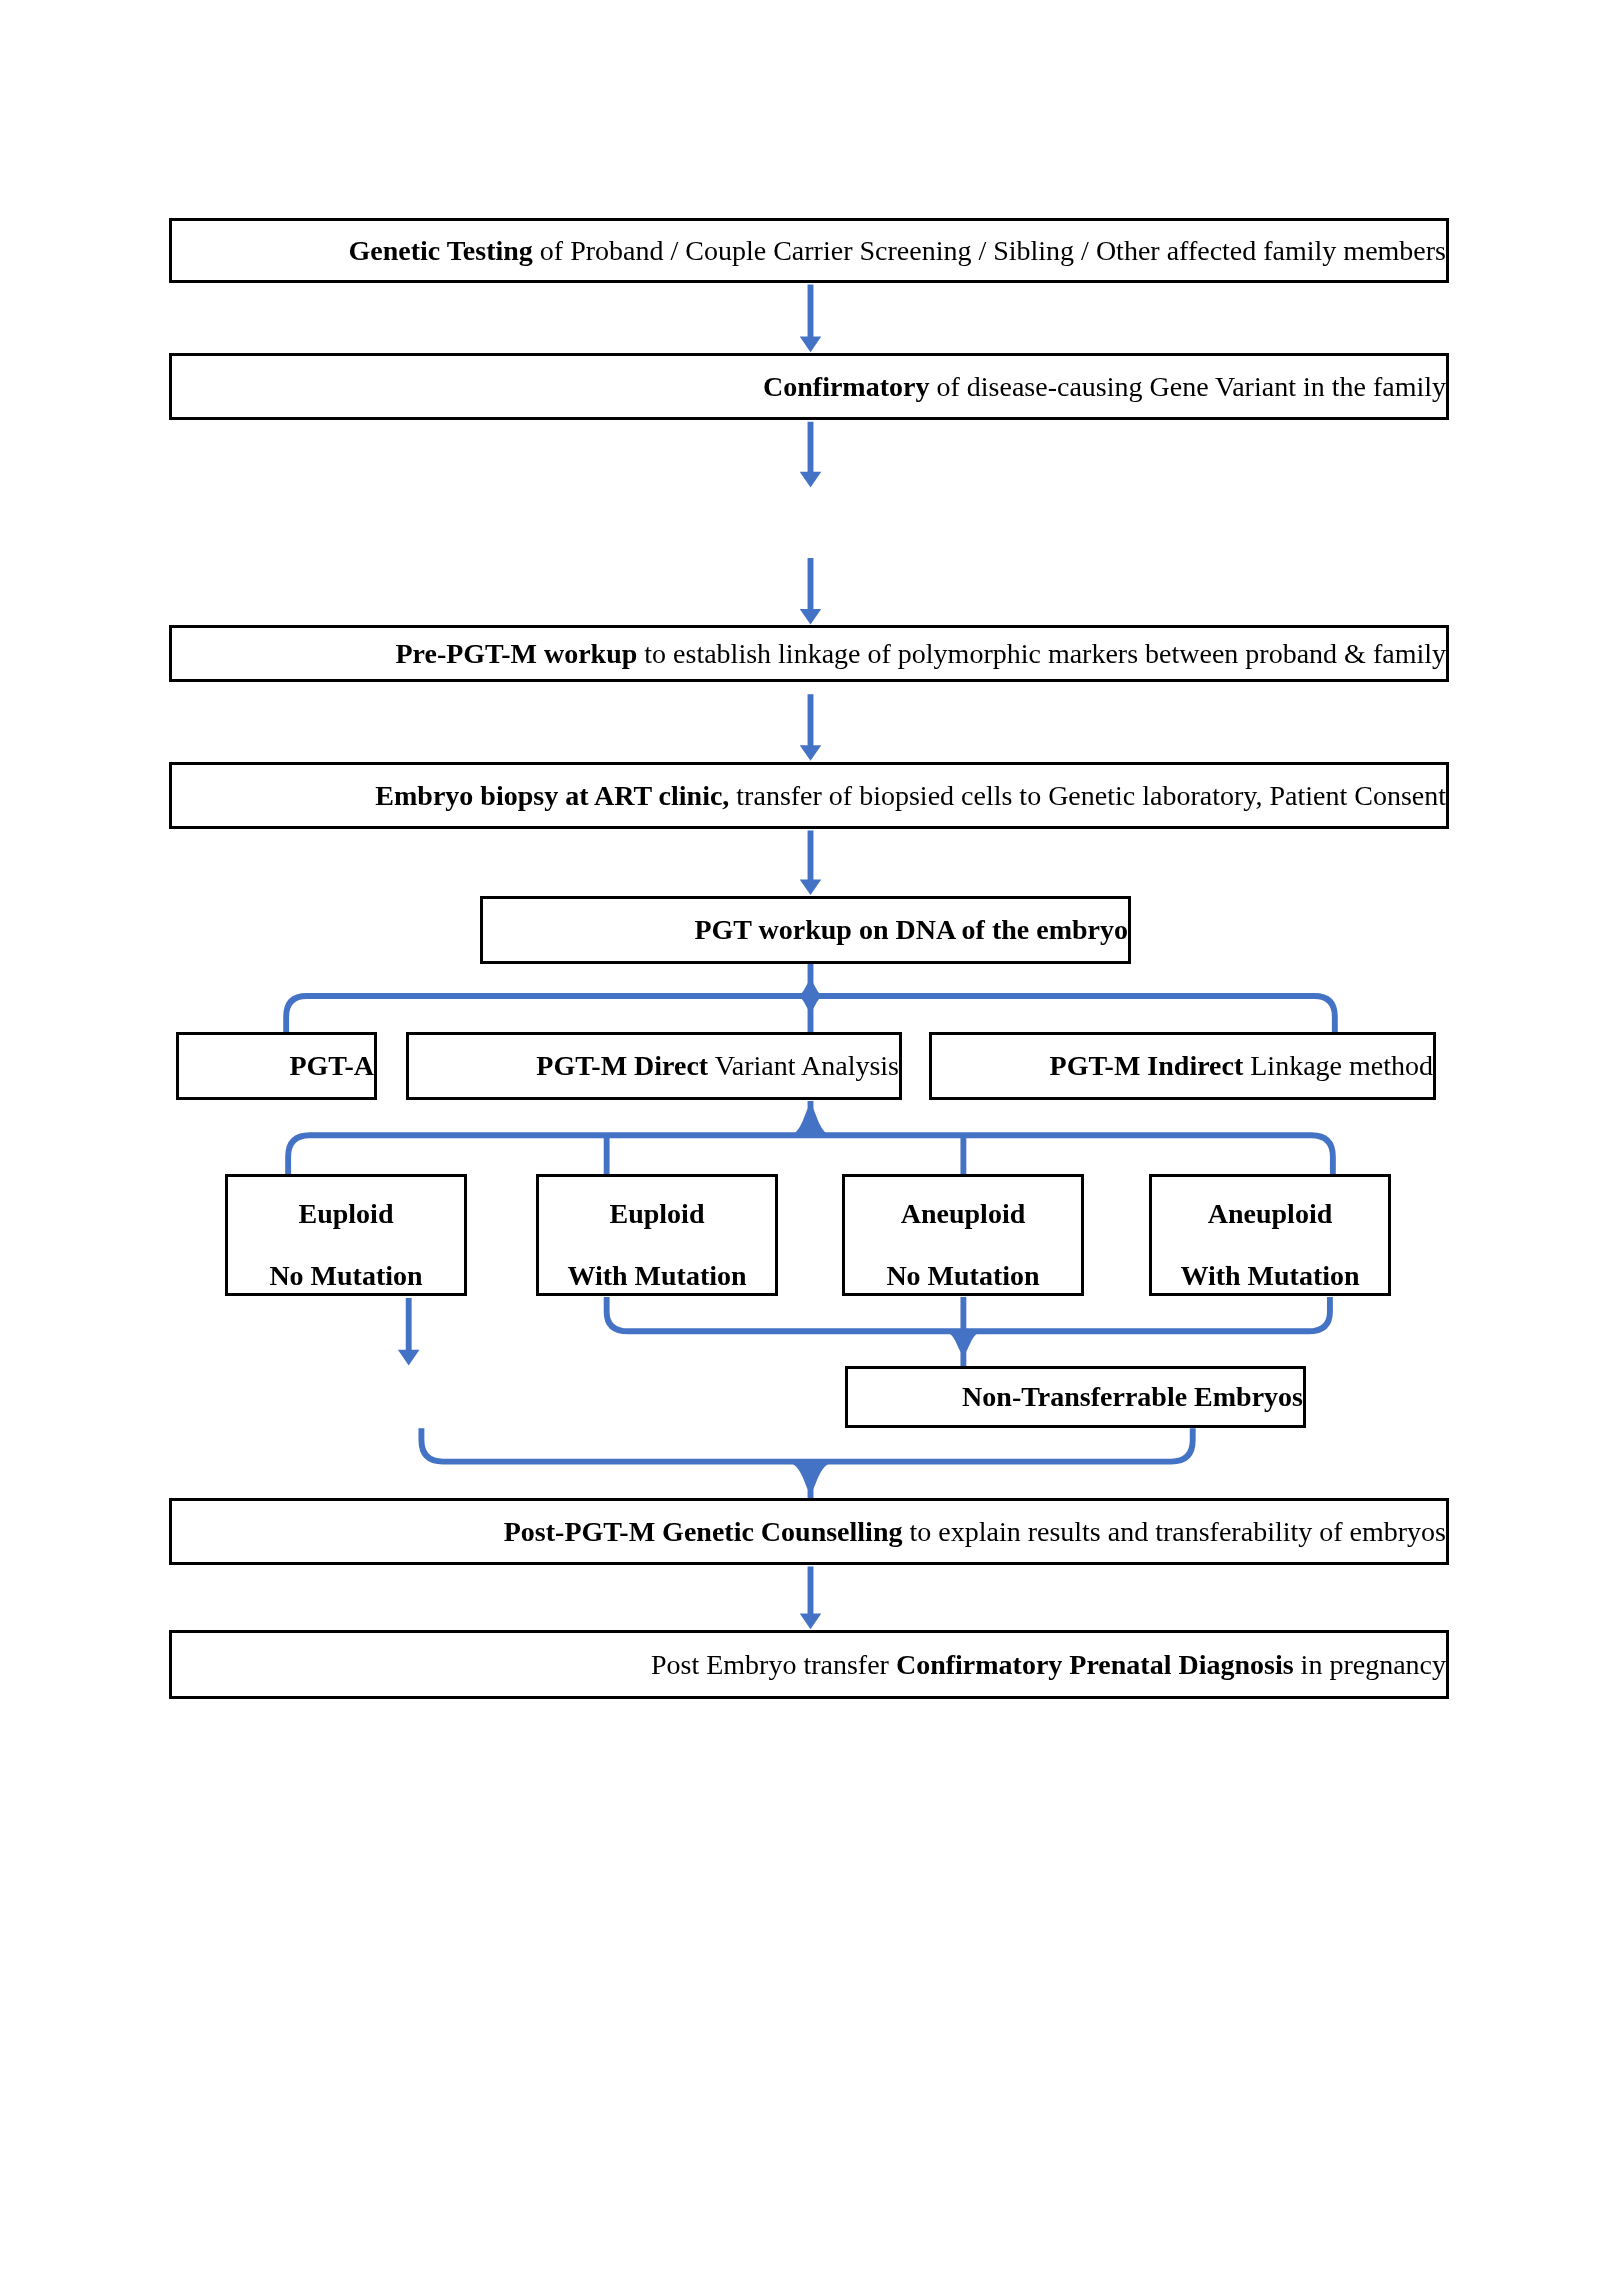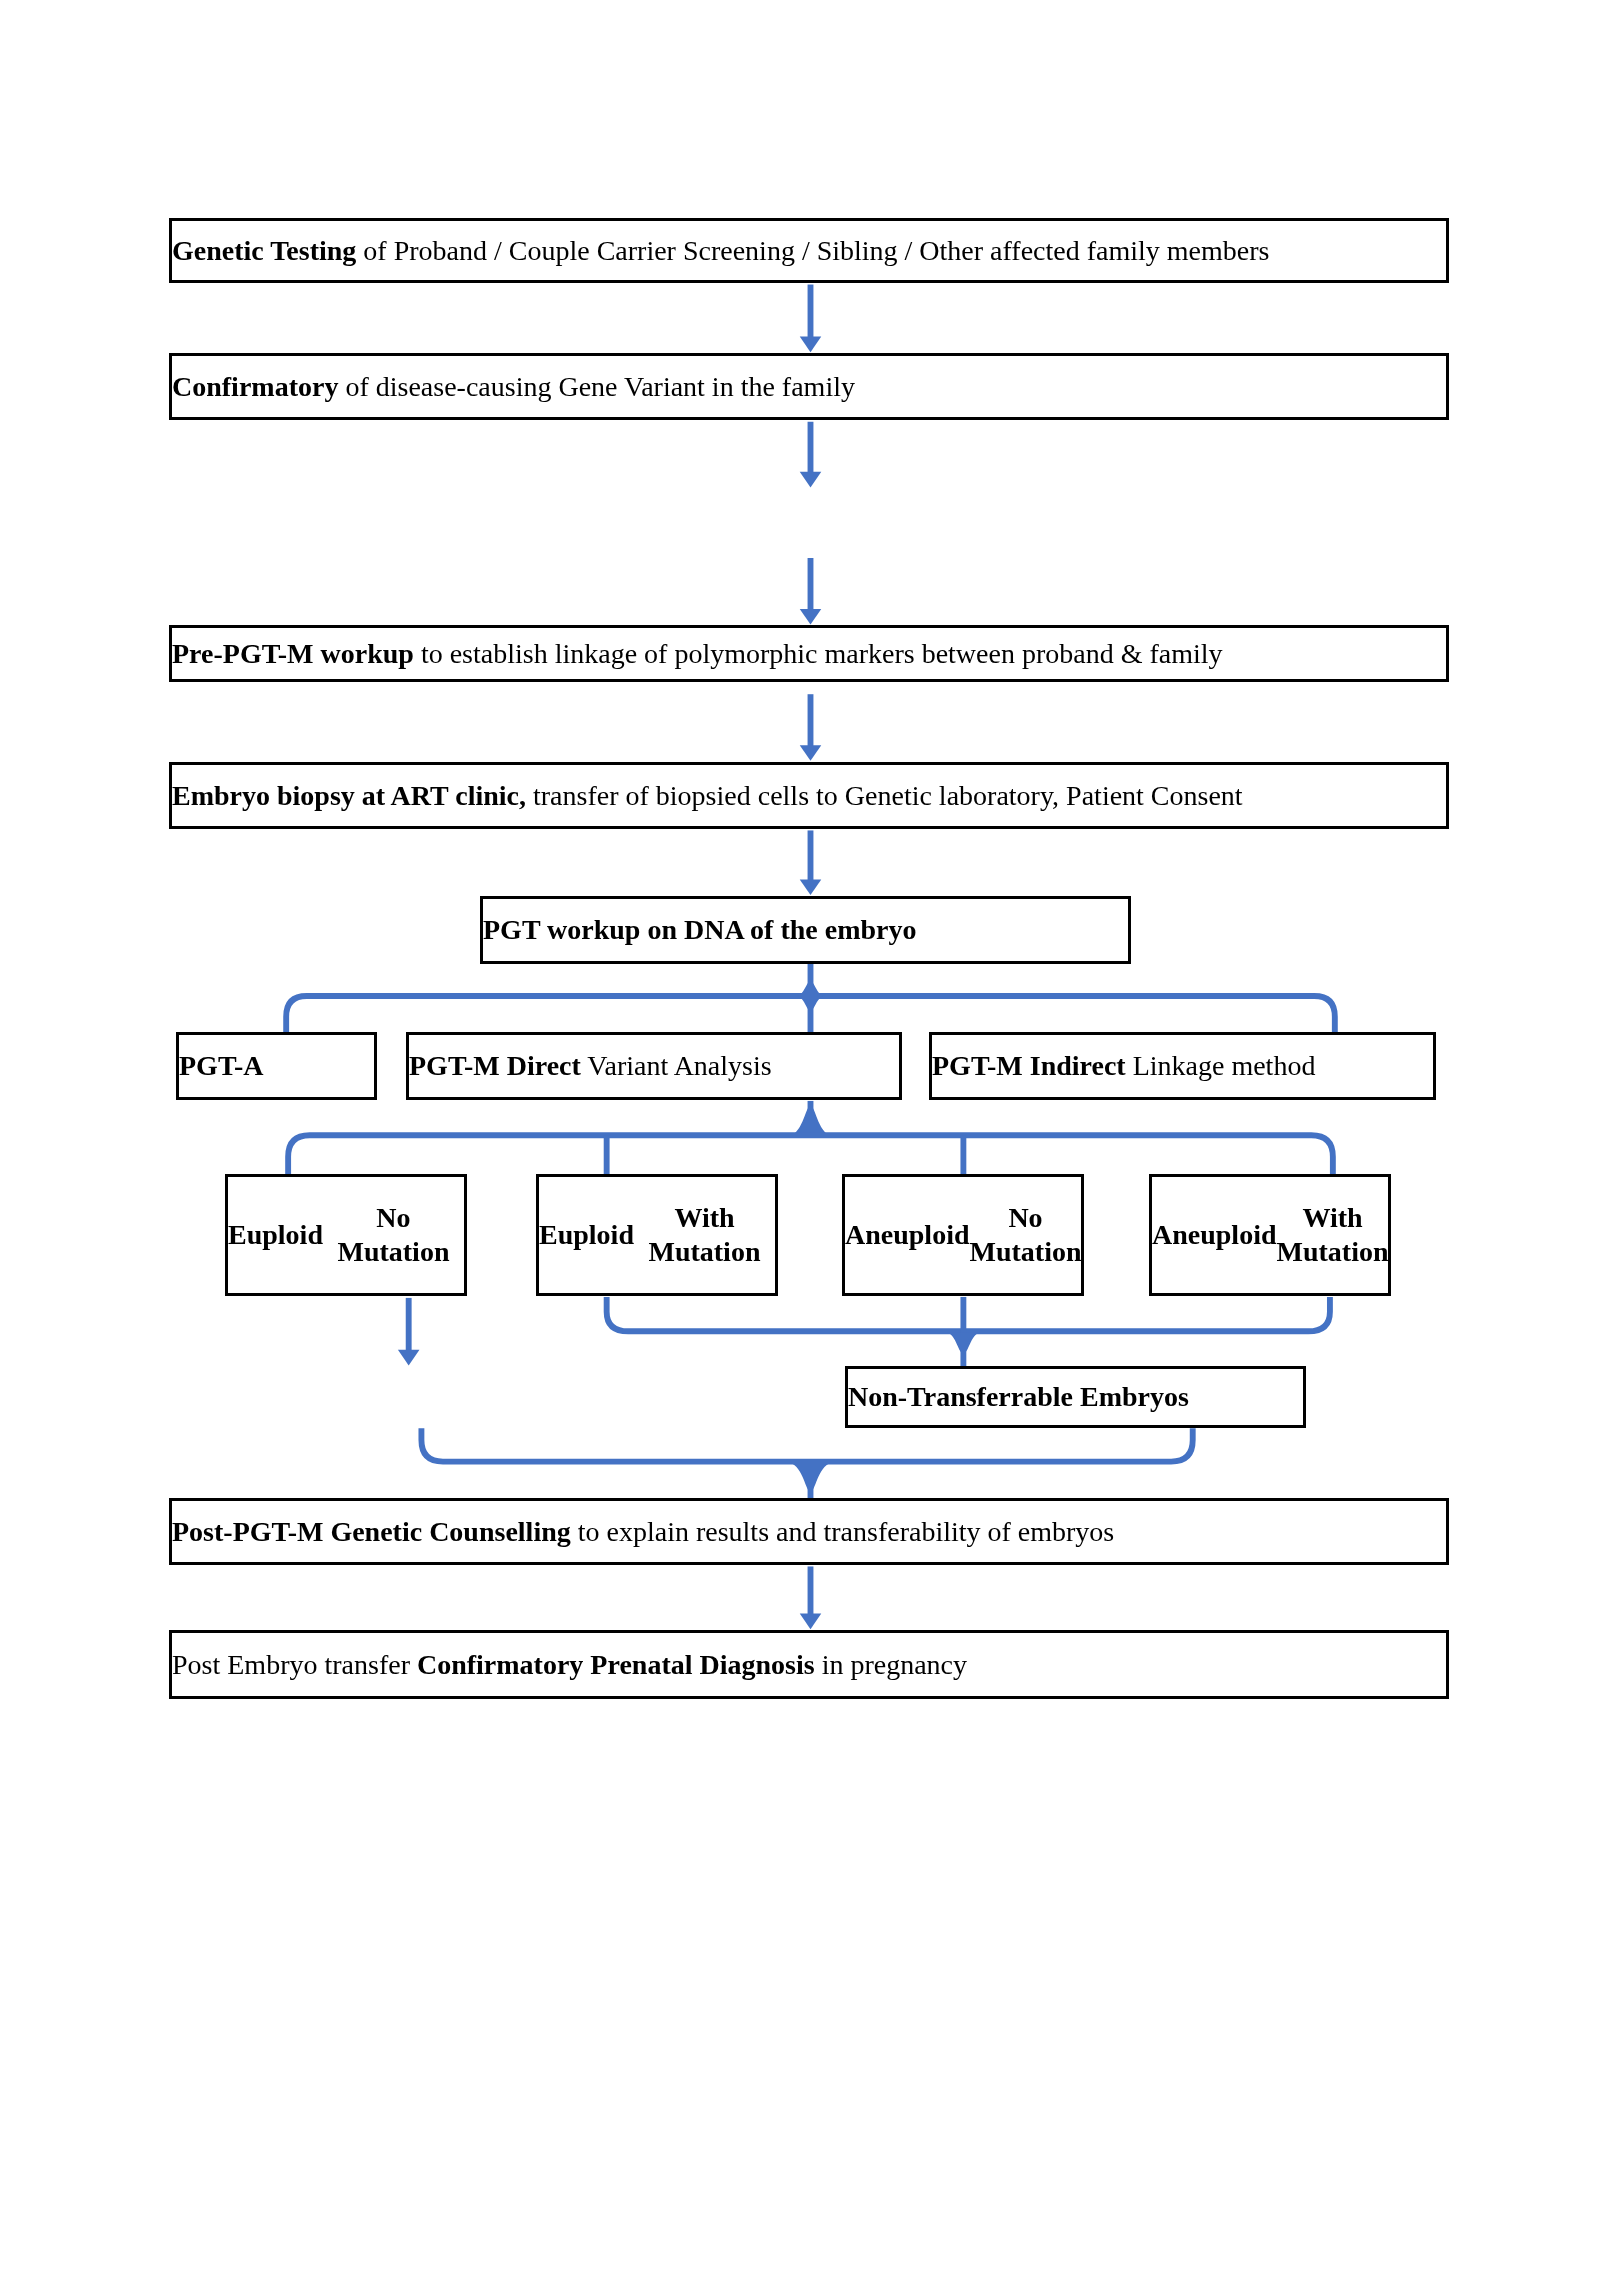--- a/index.html
+++ b/index.html
@@ -15,29 +15,30 @@
   .connectors {
     position:absolute; left:0; top:0; z-index:0;
   }
   .node {
     position:absolute;
     box-sizing:border-box;
     border:3.9px solid #000;
     background:#fff;
     display:flex;
     align-items:center;
-    justify-content:flex-start;
+    justify-content:flex-end;
     text-align:center;
     font-size:28px;
     line-height:1.2;
     z-index:1;
     white-space:normal;
   }
   .node .b { font-weight:bold; }
   .node.two-line {
+    flex-direction:column;
     row-gap:29px;
     font-weight:bold;
   }
 </style>
 </head>
 <body>
 
 <div class="page">
 
   <svg class="connectors" width="1621" height="2293" viewBox="0 0 1654 2339">

